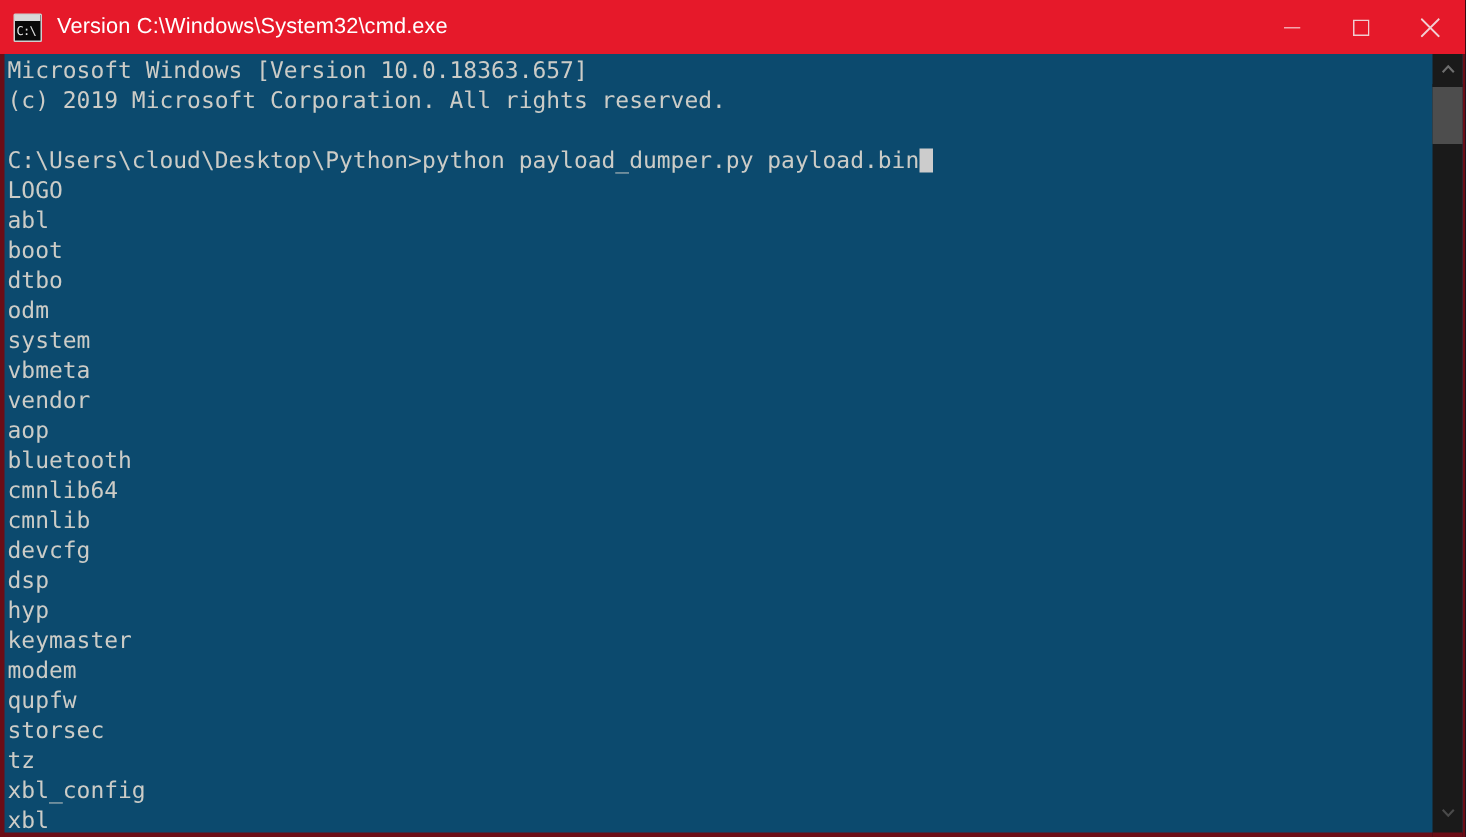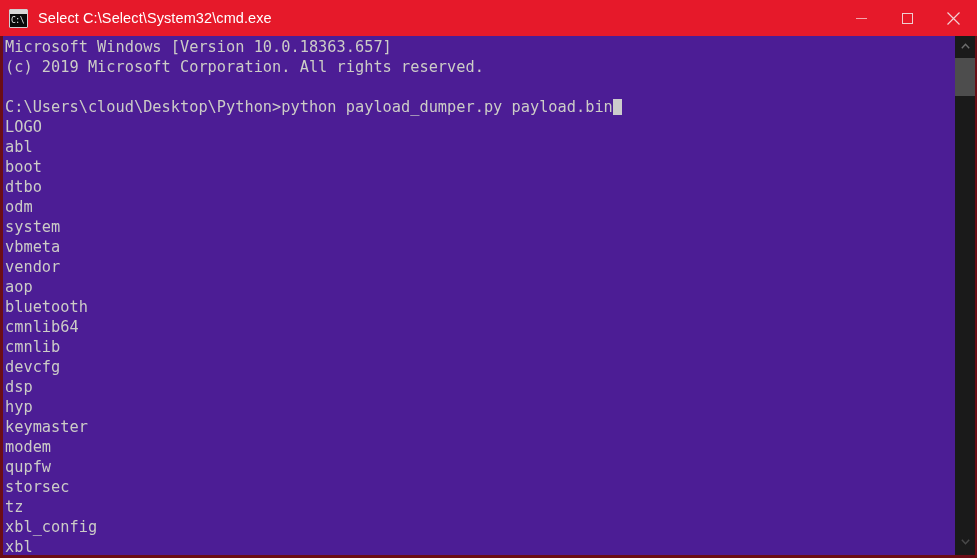--- a/index.html
+++ b/index.html
@@ -96,21 +96,21 @@
   .winbtn svg { display: block; }
   #btn-close { width: 47px; }
 
   
   #console {
     position: absolute;
     left: 0;
     top: 36px;
     width: 977px;
     height: 522px;
-    background: #4c1d95;
+    background: #0c4a6e;
     box-sizing: border-box;
     border-left: 3px solid #6b0d16;
     border-right: 2px solid #6b0d16;
     border-bottom: 3px solid #6b0d16;
     overflow: hidden;
   }
 
   #console-text {
     position: absolute;
     left: 0;
@@ -178,21 +178,21 @@
 <body>
 
 <div id="window">
 
   <div id="titlebar">
     <div id="titlebar-left">
       <div id="app-icon">
         <div class="icon-strip"></div>
         <div class="icon-text">C:\</div>
       </div>
-      <div id="title-text">Select C:\Select\System32\cmd.exe</div>
+      <div id="title-text">Version C:\Windows\System32\cmd.exe</div>
     </div>
 
     <div class="winbtn" id="btn-min">
       <svg width="11" height="11" viewBox="0 0 11 11">
         <rect x="0" y="5" width="11" height="1" fill="#f3a6ad"></rect>
       </svg>
     </div>
     <div class="winbtn" id="btn-max">
       <svg width="11" height="11" viewBox="0 0 11 11">
         <rect x="0.5" y="0.5" width="10" height="10" fill="none" stroke="#f0cdd0" stroke-width="1"></rect>

